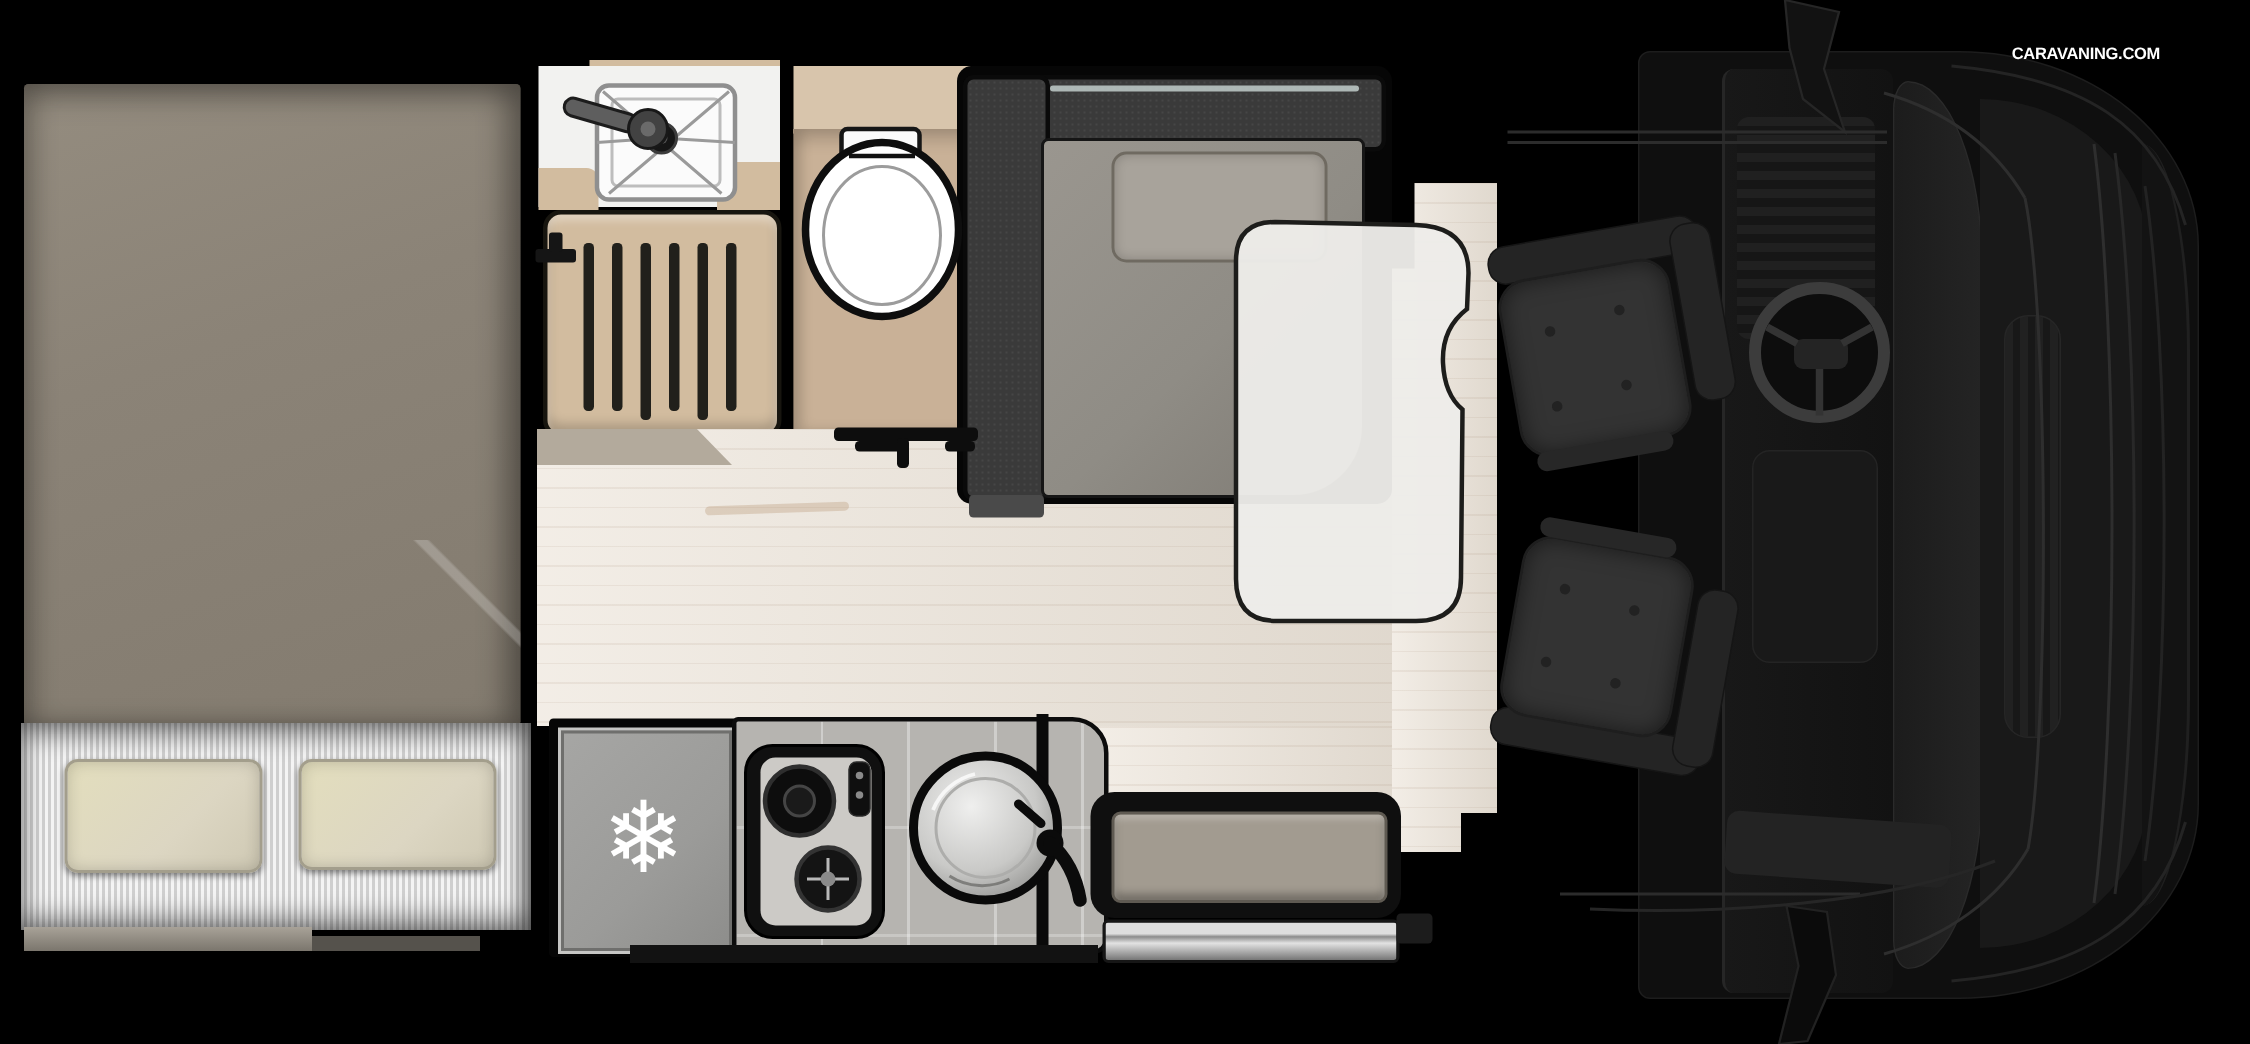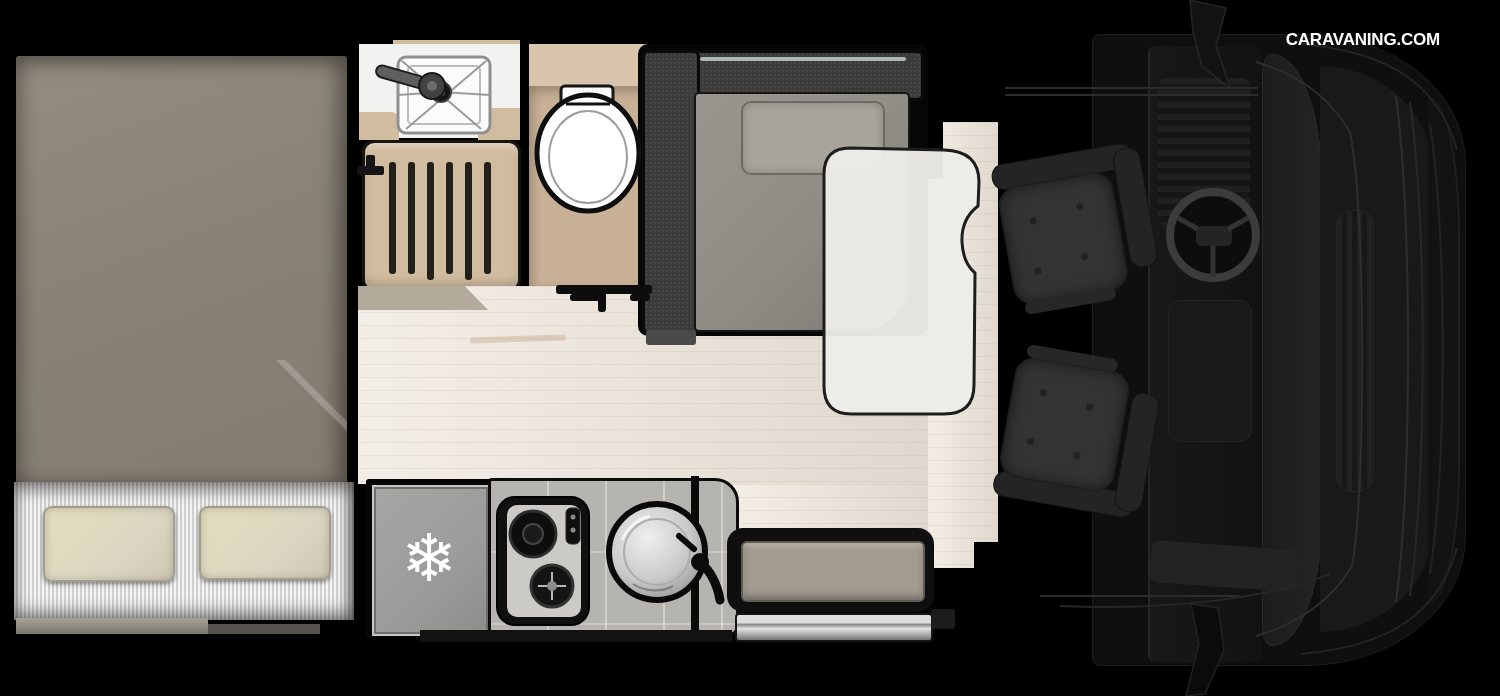--- a/index.html
+++ b/index.html
@@ -75,21 +75,21 @@
   .console{background:#191919;border:1px solid #242424;border-radius:12px;}
   .seat{transform-origin:50% 50%;}
   .seat-part{position:absolute;background:#242424;border-radius:12px;border:1px solid #151515;}
   .seat-cushion{position:absolute;background:var(--c-seat,#333333);border:2px solid #1e1e1e;border-radius:20px;
                 box-shadow:inset 0 0 14px rgba(0,0,0,.5);}
   .seat-dot{position:absolute;width:7px;height:7px;border-radius:50%;background:#222;}
   .seat-arm{position:absolute;background:#272727;border-radius:7px;}
   
   .watermark{right:60px;top:30px;text-align:right;color:var(--c-watermark_text,#fff);line-height:1;}
   .wm1{display:block;font-weight:700;font-size:28px;letter-spacing:-1px;}
-  .wm2{display:block;font-weight:700;font-size:17px;letter-spacing:-.2px;margin-top:1px;}
+  .wm2{display:block;font-weight:700;font-size:11px;letter-spacing:-.2px;margin-top:1px;}
 </style>
 </head>
 <body>
 
 <div class="canvas">
 
   <div class="abs duvet" style="left:16px;top:56px;width:331px;height:428px;"></div>
   <div class="abs duvet-fold" style="left:230px;top:360px;width:117px;height:124px;"></div>
   <div class="abs sheet" style="left:14px;top:482px;width:340px;height:138px;"></div>
   <div class="abs pillow" style="left:43px;top:506px;width:128px;height:72px;"></div>

